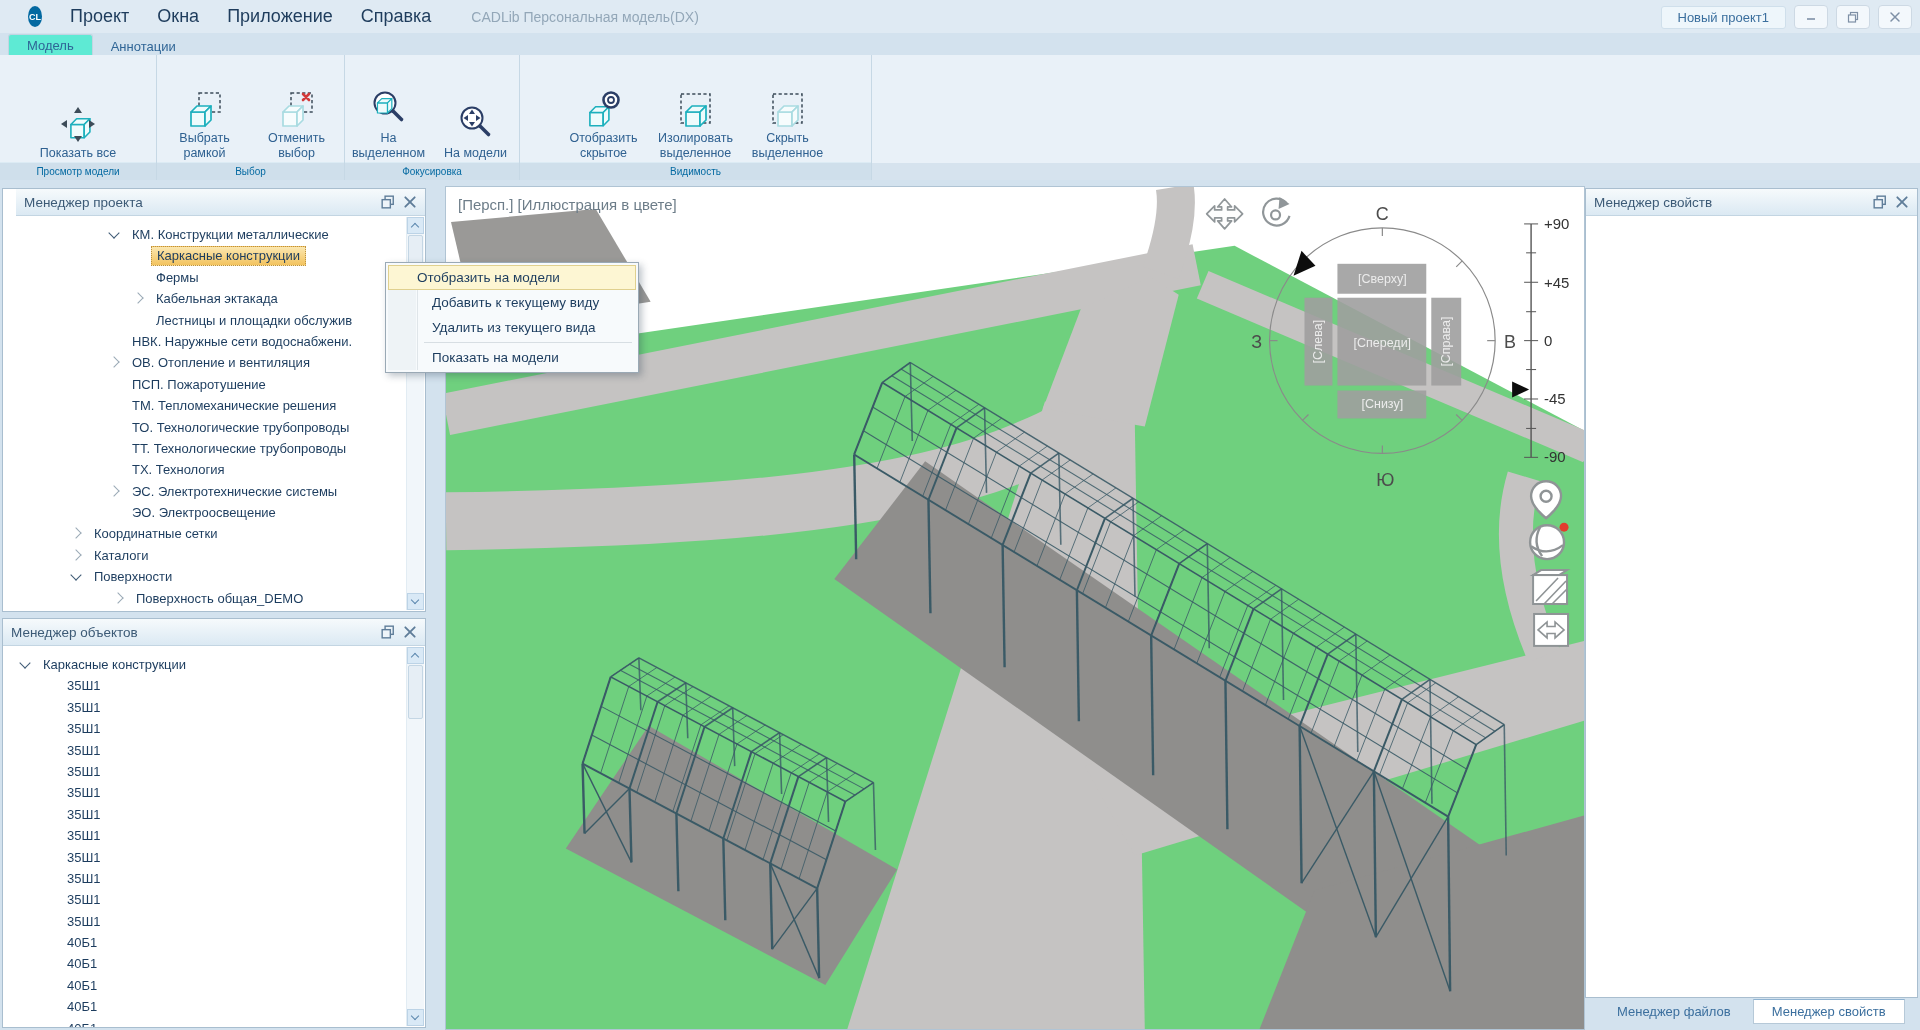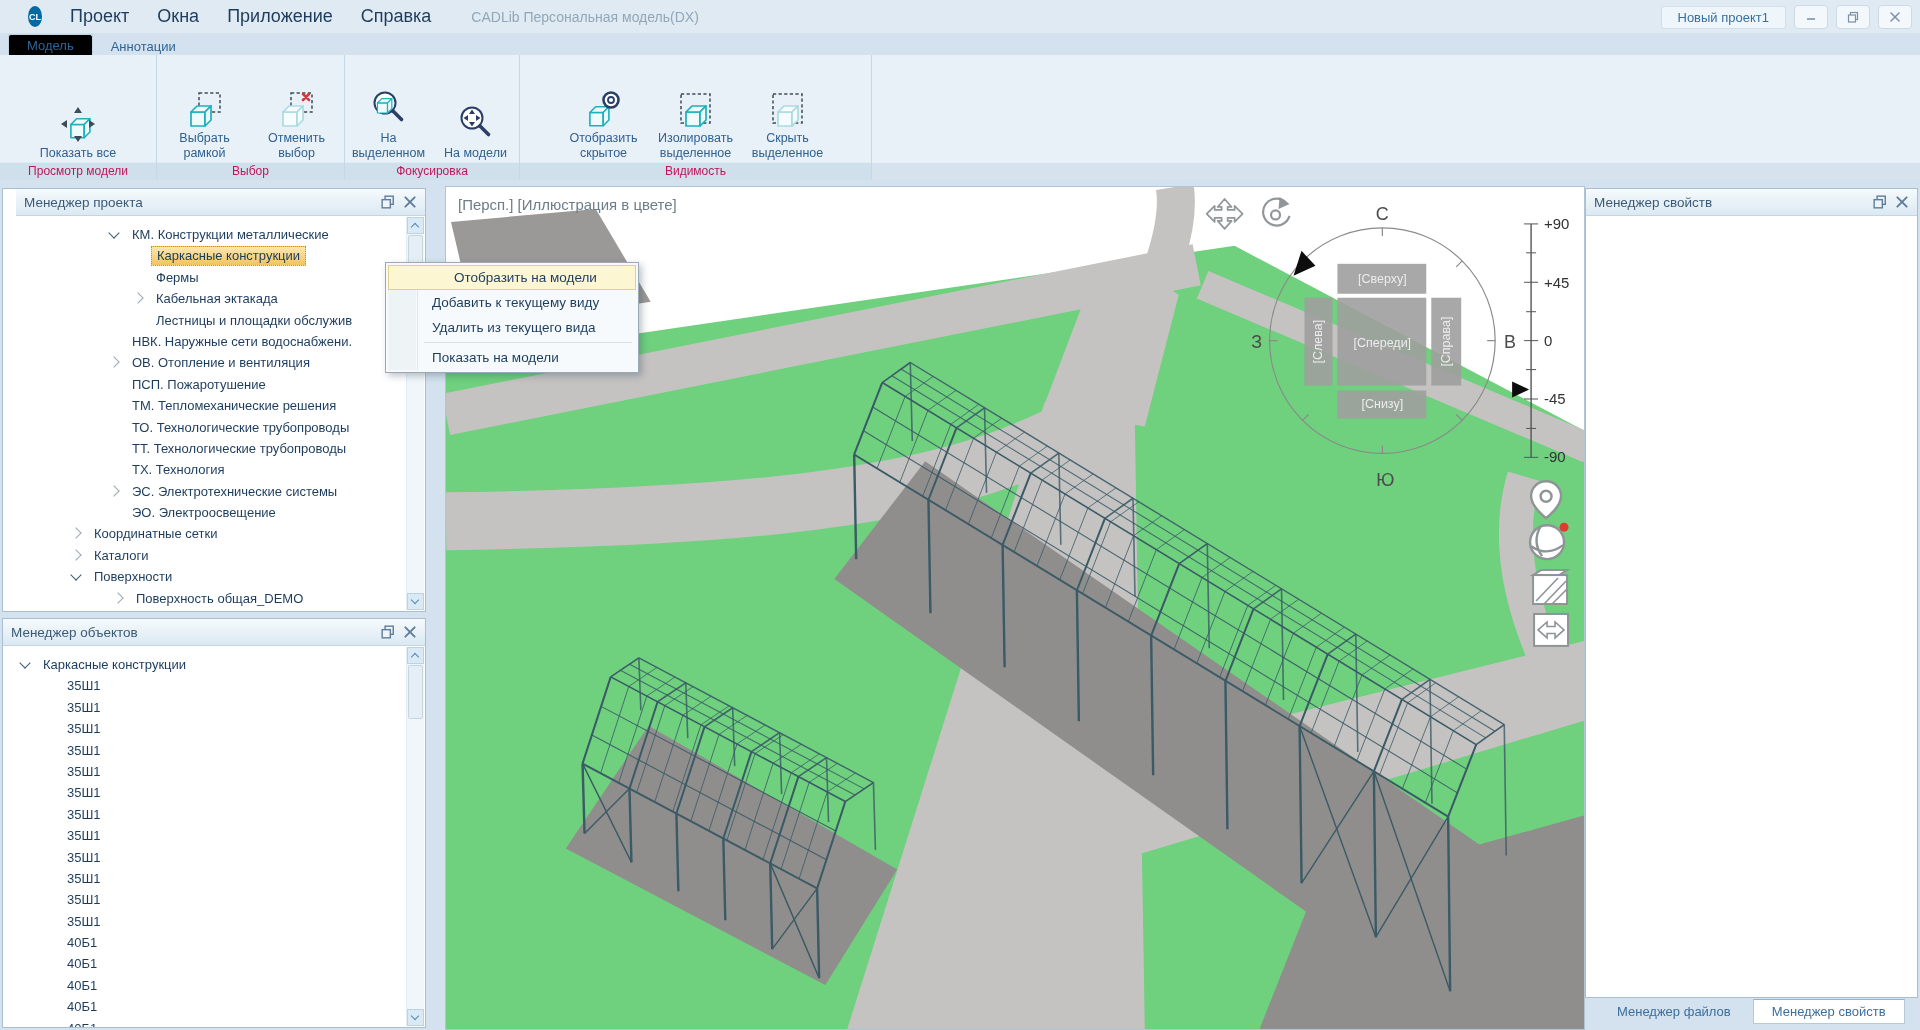--- a/index.html
+++ b/index.html
@@ -18,33 +18,33 @@
   .tb-right{margin-left:auto;display:flex;align-items:flex-end;margin-right:8px;gap:8px;}
   .proj-chip{background:#eef6fb;border:1px solid #cfdfeb;border-radius:3px;
              padding:3px 16px;font-size:13px;color:#3b6f9e;}
   .winbtn{width:32px;height:22px;background:#f3f8fc;border:1px solid #cdd9e4;border-radius:4px;
           display:flex;align-items:center;justify-content:center;}
 
   
   .tabsrow{position:absolute;top:33px;left:0;right:0;height:22px;background:#d3e2ee;
            border-bottom:1px solid #c2d5e2;display:flex;align-items:flex-end;}
   .rtab{font-size:13px;color:#2f6596;padding:3px 18px 2px 18px;margin-bottom:-1px;}
-  .rtab.active{background:#000000;border:1px solid #c2d5e2;border-bottom:1px solid #e9f1f8;
+  .rtab.active{background:#5eead4;border:1px solid #c2d5e2;border-bottom:1px solid #e9f1f8;
                border-radius:3px 3px 0 0;margin-left:8px;}
 
   
   .ribbon{position:absolute;top:55px;left:0;right:0;height:125px;background:#e9f1f8;display:flex;}
   .rgroup{display:flex;flex-direction:column;border-right:1px solid #c6d8e5;box-sizing:border-box;}
   .rgroup.filler{flex:1;border-right:none;}
   .rbtns{flex:1;display:flex;justify-content:center;align-items:flex-end;padding-top:4px;}
   .rbtn{width:92px;display:flex;flex-direction:column;align-items:center;text-align:center;
         color:#2f6191;font-size:12.5px;line-height:1.25;cursor:default;}
   .rbtn.wide{width:130px;}
   .rbtn .ric{width:38px;height:38px;margin-top:4px;margin-bottom:3px;}
-  .glabel{height:17px;line-height:17px;background:#cfdfeb;color:#be185d;font-size:12px;
+  .glabel{height:17px;line-height:17px;background:#cfdfeb;color:#0369a1;font-size:10px;
           text-align:center;border-top:1px solid #dcebf4;}
   .rgroup.filler .glabel{background:#d6e3ee;border-top:none;}
 
   
   .panel{position:absolute;background:#fff;border:1px solid #a9becf;box-sizing:border-box;}
   .phead{height:26px;background:linear-gradient(#f6fafc,#dbe9f3);display:flex;align-items:center;
          padding:0 8px;color:#3c5a76;font-size:13.5px;border-bottom:1px solid #c3d5e2;}
   .phead .ptitle{flex:1;}
   .phead .pico{width:14px;height:14px;margin-left:8px;}
   .pbody{position:relative;height:calc(100% - 27px);overflow:hidden;}
@@ -74,21 +74,21 @@
             border-radius:2px;}
 
   
   .ctx{position:absolute;left:385px;top:262px;width:248px;background:#f7fafc;
        border:1px solid #9aa9b5;box-shadow:3px 3px 7px rgba(40,60,80,.3);padding:2px;z-index:60;}
   .ctx::before{content:"";position:absolute;left:2px;top:2px;bottom:2px;width:28px;background:#eef3f6;}
   .ctx::after{content:"";position:absolute;left:31px;top:2px;bottom:2px;width:1px;background:#dfe5e9;}
   .ctx-item{position:relative;height:25px;line-height:25px;padding-left:44px;font-size:13.5px;
             color:#1c3c5e;white-space:nowrap;z-index:1;}
   .ctx-item.hl{background:#fdf6d3;border:1px solid #e0d08e;height:23px;line-height:23px;box-sizing:content-box;
-               margin:0;padding-left:65px;}
+               margin:0;padding-left:28px;}
   .ctx-sep{position:relative;height:1px;background:#d7dee3;margin:2px 4px 2px 36px;z-index:1;}
 
   
   .dock-tabs{position:absolute;right:2px;top:1000px;width:333px;height:28px;display:flex;
              gap:4px;padding-left:14px;box-sizing:border-box;align-items:flex-start;}
   .dtab{padding:4px 18px;font-size:13px;color:#3b6f9e;}
   .dtab.active{background:#fff;border:1px solid #b6c9d8;border-top:1px solid #8fb3d2;margin-top:-1px;}
 
   
   .viewport{position:absolute;left:445px;top:186px;width:1140px;height:844px;background:#fff;

